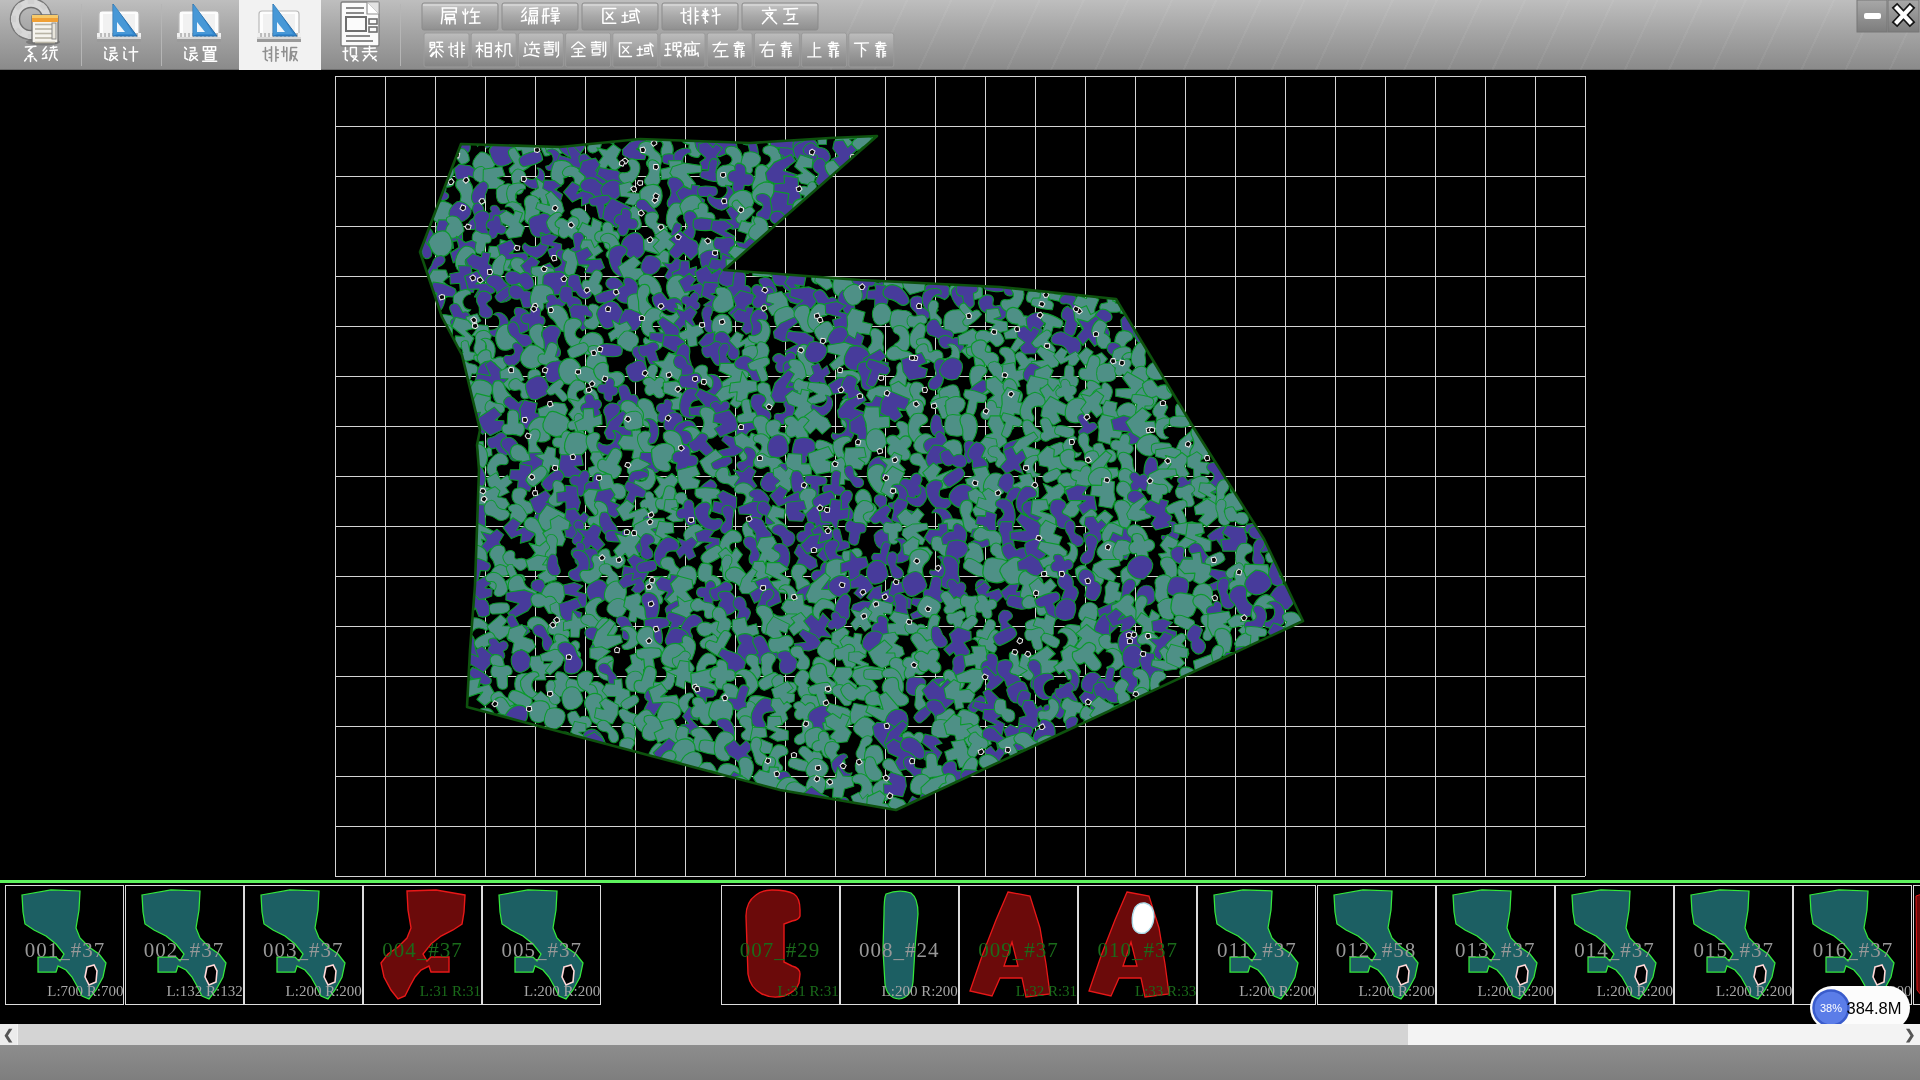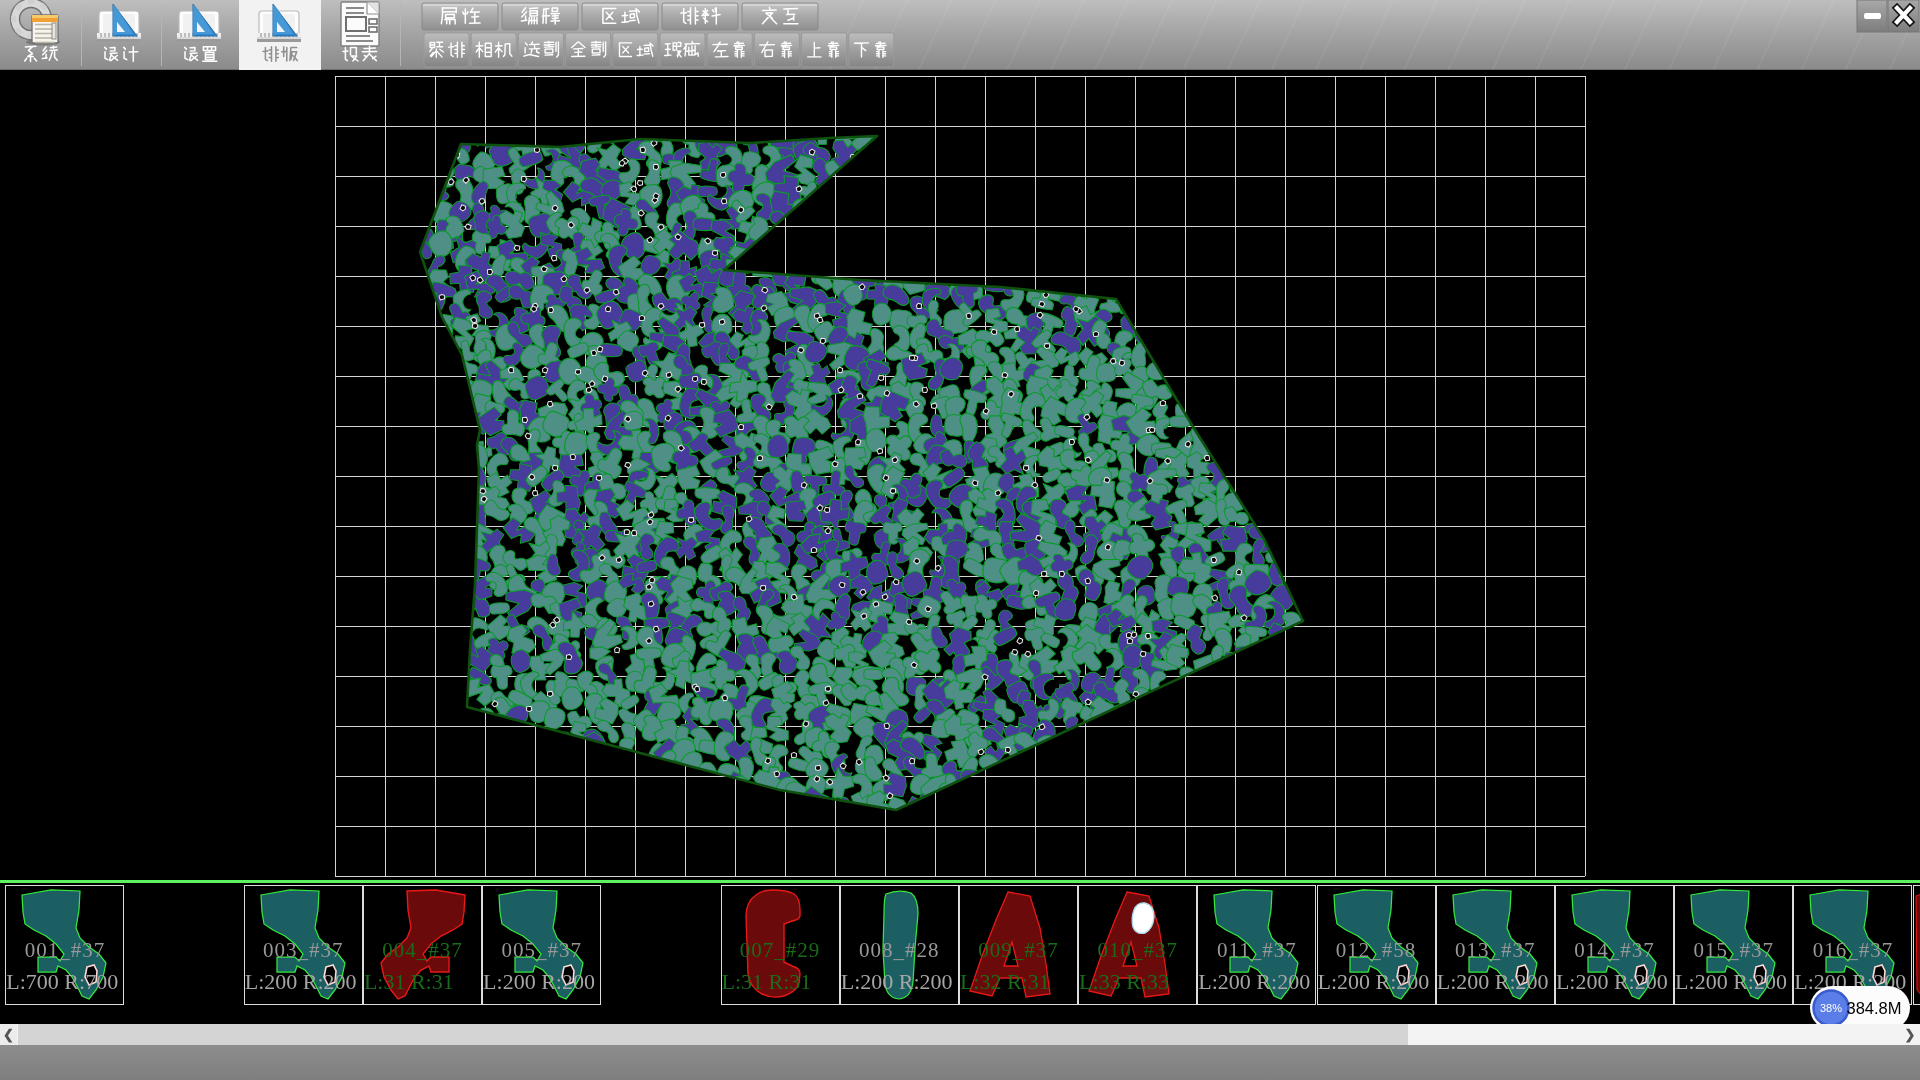--- a/index.html
+++ b/index.html
@@ -3,21 +3,21 @@
 *{margin:0;padding:0;box-sizing:border-box}
 body{width:1920px;height:1080px;overflow:hidden;background:#000;font-family:"Liberation Sans",sans-serif;position:relative}
 #topbar{position:absolute;left:0;top:0;width:1920px;height:70px;background:linear-gradient(#bebebe,#a5a5a5 45%,#8a8a8a);box-shadow:inset 0 -1px 0 #6e6e6e}
 #topbar .streaks{position:absolute;left:820px;top:0;right:0;height:70px;background:repeating-linear-gradient(115deg,transparent 0 38px,rgba(255,255,255,0.05) 38px 40px);}
 #canvaswrap{position:absolute;left:0;top:70px;width:1920px;height:812px;background:#000}
 #greenline{position:absolute;left:0;top:880px;width:1920px;height:3px;background:#5ef25e}
 #strip{position:absolute;left:0;top:884px;width:1776px;height:140px;background:#000}
 .cell{position:absolute;top:1px;width:119.2px;height:120px;border:1px solid #dcdcdc;background:#000}
 .cell svg{position:absolute;left:0;top:0}
 .cl1{position:absolute;width:100%;top:52px;text-align:center;font-size:21px;font-family:"Liberation Serif",serif;letter-spacing:1px}
-.cl2{position:absolute;width:100%;top:83px;text-align:left;font-size:22px;font-family:"Liberation Serif",serif}
+.cl2{position:absolute;width:100%;top:97px;text-align:right;font-size:15px;font-family:"Liberation Serif",serif}
 #badge{position:absolute;left:1810px;top:986px}
 #sb{position:absolute;left:0;top:1024px;width:1920px;height:21px;background:#f3f3f3}
 #sb .lb{position:absolute;left:0;top:0;width:17px;height:21px;background:#ececec;color:#555;font-size:13px;text-align:center;line-height:21px;font-weight:bold}
 #sb .thumb{position:absolute;left:18px;top:0;width:1390px;height:21px;background:#d4d4d4}
 #sb .rb{position:absolute;right:1px;top:0;width:18px;height:21px;color:#555;font-size:13px;text-align:center;line-height:21px;font-weight:bold}
 #status{position:absolute;left:0;top:1045px;width:1920px;height:35px;background:linear-gradient(#8d8d8d,#7e7e7e)}
 </style></head><body>
 <div id="topbar">
     <div class="streaks"></div>
   </div>
@@ -1746,20 +1746,28 @@
 <div id="greenline"></div>
 <div id="strip">
     <div class="cell" style="left:5.3px">
 <svg width="117" height="118" viewBox="0 0 117 118">
         <path d="M16,9 L45,4 L74,5 L73,24 L70,42 L74,52 L83,61 L93,68 L100,77 L97,91 L90,104 L83,113 L76,110 L71,100 L66,91 L60,84 L52,80 L50,86 L32,86 L32,71 L50,71 L54,75 L58,68 L50,58 L40,50 L28,44 L19,38 L17,26 Z" fill="#1c5f63" stroke="#35e83c" stroke-width="1.25"></path>
         <path d="M81,81 L88,79 L91,85 L90,96 L83,99 L79,91 Z" fill="#000" stroke="#ffd8d8" stroke-width="1.6"></path>
       </svg>
 <div class="cl1" style="color:#989898">001_#37</div>
 <div class="cl2" style="color:#a6a6a6">L:700 R:700</div>
 </div>
+    <div class="cell" style="left:124.5px">
+<svg width="117" height="118" viewBox="0 0 117 118">
+        <path d="M16,9 L45,4 L74,5 L73,24 L70,42 L74,52 L83,61 L93,68 L100,77 L97,91 L90,104 L83,113 L76,110 L71,100 L66,91 L60,84 L52,80 L50,86 L32,86 L32,71 L50,71 L54,75 L58,68 L50,58 L40,50 L28,44 L19,38 L17,26 Z" fill="#1c5f63" stroke="#35e83c" stroke-width="1.25"></path>
+        <path d="M81,81 L88,79 L91,85 L90,96 L83,99 L79,91 Z" fill="#000" stroke="#ffd8d8" stroke-width="1.6"></path>
+      </svg>
+<div class="cl1" style="color:#989898">002_#37</div>
+<div class="cl2" style="color:#a6a6a6">L:132 R:132</div>
+</div>
     <div class="cell" style="left:243.7px">
 <svg width="117" height="118" viewBox="0 0 117 118">
         <path d="M16,9 L45,4 L74,5 L73,24 L70,42 L74,52 L83,61 L93,68 L100,77 L97,91 L90,104 L83,113 L76,110 L71,100 L66,91 L60,84 L52,80 L50,86 L32,86 L32,71 L50,71 L54,75 L58,68 L50,58 L40,50 L28,44 L19,38 L17,26 Z" fill="#1c5f63" stroke="#35e83c" stroke-width="1.25"></path>
         <path d="M81,81 L88,79 L91,85 L90,96 L83,99 L79,91 Z" fill="#000" stroke="#ffd8d8" stroke-width="1.6"></path>
       </svg>
 <div class="cl1" style="color:#989898">003_#37</div>
 <div class="cl2" style="color:#a6a6a6">L:200 R:200</div>
 </div>
     <div class="cell" style="left:362.9px">
 <svg width="117" height="118" viewBox="0 0 117 118">
@@ -1782,21 +1790,21 @@
 <svg width="117" height="118" viewBox="0 0 117 118">
         <path d="M34,9 Q40,4 50,4 Q65,4 72,8 Q78,12 78,24 L78,30 Q77,34 70,35 L62,38 L62,76 L70,80 Q78,82 78,88 L77,97 Q74,106 62,110 Q50,113 40,108 Q28,102 26,88 L24,30 Q24,16 34,9 Z" fill="#6b0a0a" stroke="#e81818" stroke-width="1.4"></path>
       </svg>
 <div class="cl1" style="color:#1a6b1a">007_#29</div>
 <div class="cl2" style="color:#1a6b1a">L:31 R:31</div>
 </div>
     <div class="cell" style="left:839.7px">
 <svg width="117" height="118" viewBox="0 0 117 118">
         <path d="M45,8 Q58,3 70,7 Q77,12 77,28 L74,62 L72,96 Q70,112 58,113 Q46,112 44,98 L42,64 L43,28 Q43,12 45,8 Z" fill="#1c5f63" stroke="#35e83c" stroke-width="1.25"></path>
       </svg>
-<div class="cl1" style="color:#989898">008_#28</div>
+<div class="cl1" style="color:#989898">008_#24</div>
 <div class="cl2" style="color:#a6a6a6">L:200 R:200</div>
 </div>
     <div class="cell" style="left:958.9px">
 <svg width="117" height="118" viewBox="0 0 117 118">
         <path d="M48,6 L70,10 L80,42 L86,78 L90,108 L66,111 L62,92 L40,92 L32,110 L10,105 L22,70 L36,34 Z M44,80 L58,80 L52,56 Z" fill="#6b0a0a" stroke="#e81818" stroke-width="1.3" fill-rule="evenodd"></path>
       </svg>
 <div class="cl1" style="color:#1a6b1a">009_#37</div>
 <div class="cl2" style="color:#1a6b1a">L:32 R:31</div>
 </div>
     <div class="cell" style="left:1078.1px">

